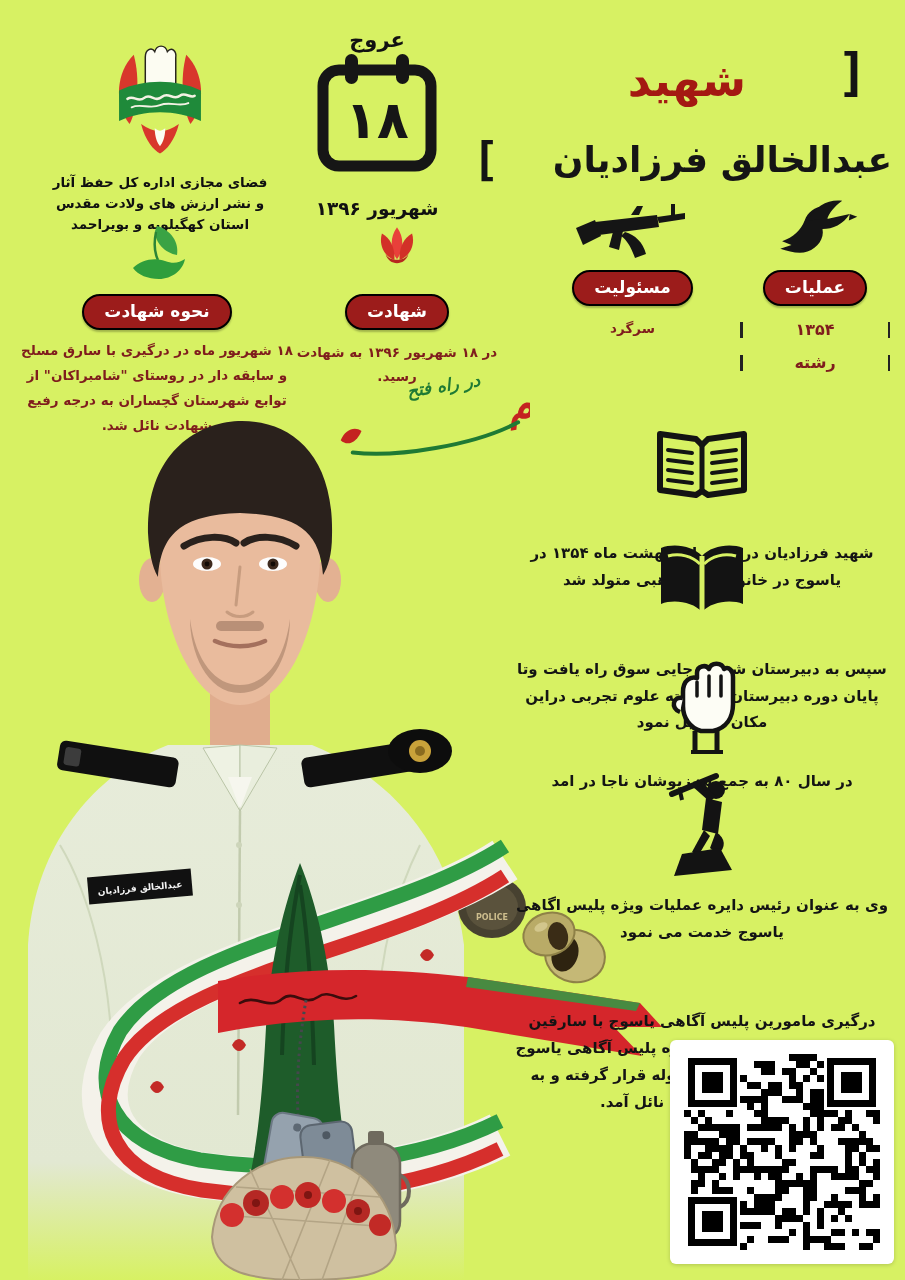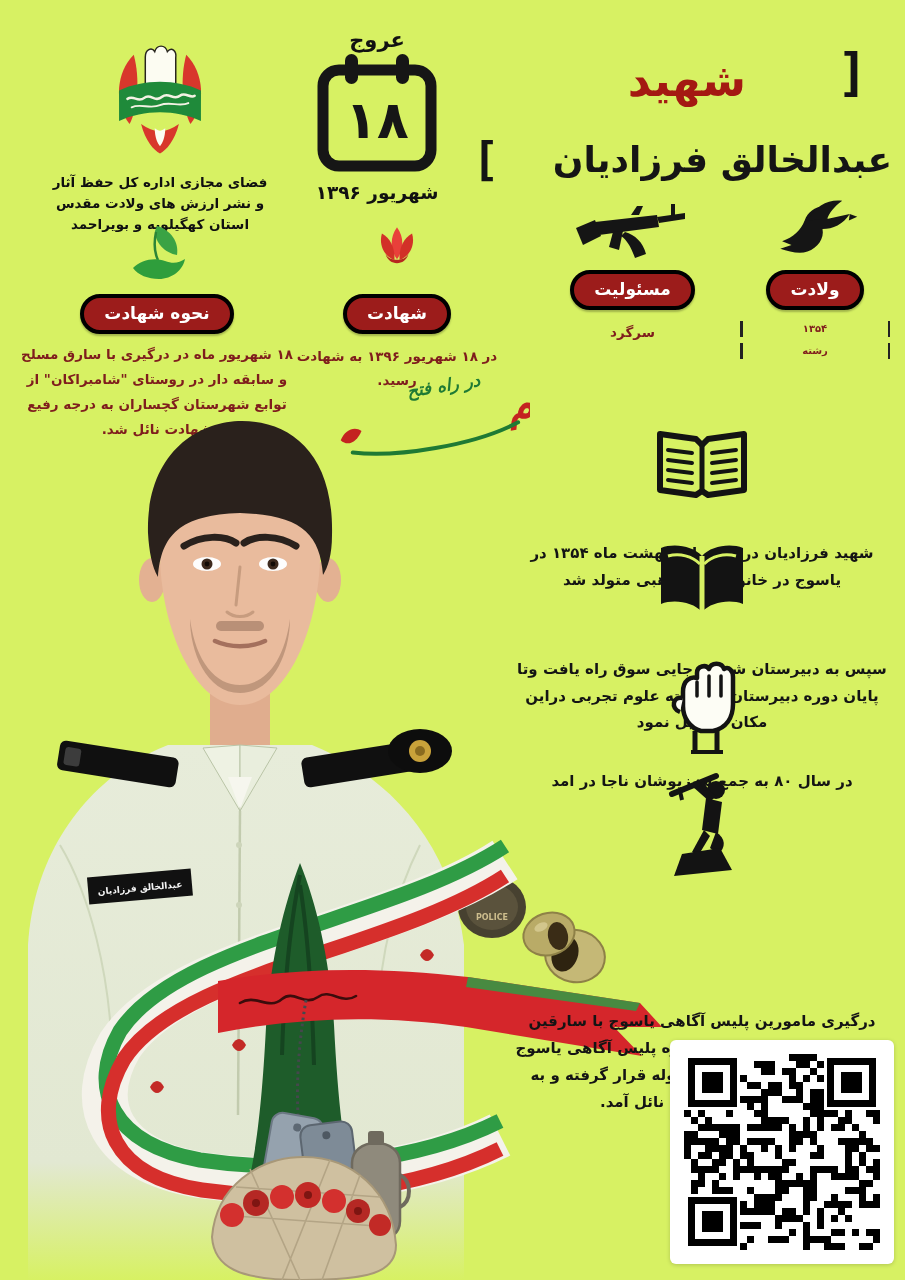--- a/index.html
+++ b/index.html
@@ -8,37 +8,37 @@
     position:relative;width:905px;height:1280px;margin:0 auto;
     background:#d7f163;overflow:hidden;
     font-family:"DejaVu Sans",sans-serif;color:#1c1c1c;direction:rtl;
   }
   .abs{position:absolute;}
   
   .org{left:38px;top:38px;width:244px;text-align:center;}
   .org-lines{margin-top:4px;font-size:13.5px;font-weight:bold;line-height:1.55;color:#101010;}
   .cal{left:293px;top:28px;width:168px;text-align:center;}
   .cal-label{font-size:21px;font-weight:bold;color:#111;}
-  .cal-month{font-size:18.5px;font-weight:bold;color:#111;margin-top:2px;}
+  .cal-month{font-size:18.5px;font-weight:bold;color:#111;margin-top:18px;}
   .title-block{left:468px;top:36px;width:428px;}
   .bracket{font-family:"DejaVu Sans Mono",monospace;direction:ltr;unicode-bidi:bidi-override;font-weight:bold;color:#141414;}
   .t-row1{position:relative;height:96px;}
   .t-shahid{position:absolute;right:150px;top:18px;font-size:45px;font-weight:bold;color:#a41912;letter-spacing:6px;}
   .t-br-open{position:absolute;right:28px;top:6px;font-size:52px;}
   .t-row2{display:flex;direction:rtl;justify-content:space-between;align-items:center;padding:0 4px;}
   .t-name{font-size:36px;font-weight:bold;color:#151515;}
   .t-br-close{font-size:46px;}
   
   .cat{text-align:center;}
   .cat-icon{height:64px;display:flex;align-items:flex-end;justify-content:center;}
-  .pill{display:inline-block;margin-top:10px;background:#9c1c1b;color:#fff;border:4px solid #000000;
+  .pill{display:inline-block;margin-top:10px;background:#9c1c1b;color:#fff;border:2px solid #000000;
         border-radius:24px;padding:5px 20px 7px;font-size:17px;font-weight:bold;white-space:nowrap;
         box-shadow:0 2px 2px rgba(0,0,0,.25);}
   .cat-text{margin-top:10px;font-size:13.5px;font-weight:bold;line-height:1.8;color:#7f1d1d;}
-  .vrow{display:flex;direction:rtl;justify-content:space-between;align-items:center;width:150px;margin:4px auto 0;font-size:10px;font-weight:bold;}
+  .vrow{display:flex;direction:rtl;justify-content:space-between;align-items:center;width:150px;margin:4px auto 0;font-size:16px;font-weight:bold;}
   .bar{width:2.5px;height:16px;background:#222;}
   
   .t-item{position:absolute;right:14px;width:378px;display:flex;direction:rtl;align-items:center;gap:12px;z-index:3;flex-direction:column;}
   .t-ico{flex:0 0 102px;display:flex;justify-content:center;}
   .t-txt{flex:1;font-size:15px;font-weight:bold;line-height:1.78;text-align:center;color:#141414;}
   
   .qr-card{left:670px;top:1040px;width:224px;height:224px;background:#fff;border-radius:6px;
            box-shadow:0 1px 4px rgba(0,0,0,.18);display:flex;align-items:center;justify-content:center;z-index:3;}
   
   .callig{left:330px;top:366px;width:200px;height:96px;z-index:2;}
@@ -90,21 +90,21 @@
   </div>
 
   <div class="abs cat" style="left:733px;top:196px;width:164px;">
     <div class="cat-icon">
       <svg width="86" height="62" viewBox="0 0 90 66">
         <path d="M10,46 C22,42 30,34 34,24 C37,15 45,9 54,9 C51,15 53,20 59,22 L82,17 C75,28 64,33 53,33 C55,43 48,53 37,57 C28,60 18,57 8,54 L20,50 Z" fill="#151515"></path>
         <path d="M38,24 C45,8 60,1 74,3 C65,9 60,17 58,22 Z" fill="#151515"></path>
         <path d="M82,17 L90,20 L81,24 Z" fill="#151515"></path>
       </svg>
     </div>
-    <div><span class="pill">ولادت</span></div>
+    <div><span class="pill">عملیات</span></div>
     <div class="cat-text">
       <div class="vrow">
           <span class="bar"></span>
           <span>۱۳۵۴</span>
           <span class="bar"></span>
         </div>
       <div class="vrow">
           <span class="bar"></span>
           <span>رشته</span>
           <span class="bar"></span>
@@ -331,20 +331,21 @@
         <circle cx="64" cy="22" r="9" fill="#131313"></circle>
         <path d="M54,30 L70,34 L66,66 L50,62 Z" fill="#131313"></path>
         <path d="M58,34 L40,18 L46,11 L64,28 Z" fill="#131313"></path>
         <path d="M20,26 L64,8" stroke="#131313" stroke-width="6" stroke-linecap="round"></path>
         <path d="M28,23 L30,32 M50,14 L54,22" stroke="#131313" stroke-width="4"></path>
         <path d="M52,62 L40,84 L46,88 L58,68 Z" fill="#131313"></path>
         <path d="M64,64 C74,70 74,80 66,86 L58,80 Z" fill="#131313"></path>
         <path d="M30,86 L68,80 L80,102 L22,108 Z" fill="#131313"></path>
       </svg>
     </div>
+    <div class="t-txt">وی به عنوان رئیس دایره عملیات ویژه پلیس اگاهی یاسوج خدمت می نمود</div>
   </div>
 
   <div class="t-item" style="top:894px;align-items:flex-end;">
     <div class="t-ico">
       <svg width="104" height="96" viewBox="0 0 104 96">
         <ellipse cx="62" cy="62" rx="30" ry="26" transform="rotate(12 62 62)" fill="#c5b876" stroke="#8e8147" stroke-width="2"></ellipse>
         <ellipse cx="52" cy="60" rx="13" ry="18" transform="rotate(18 52 60)" fill="#2e2310"></ellipse>
         <ellipse cx="36" cy="40" rx="26" ry="21" transform="rotate(-18 36 40)" fill="#b9ab67" stroke="#8e8147" stroke-width="2"></ellipse>
         <ellipse cx="45" cy="42" rx="10" ry="14" transform="rotate(-10 45 42)" fill="#3a2c16"></ellipse>
         <ellipse cx="28" cy="33" rx="7" ry="4" transform="rotate(-25 28 33)" fill="#d8cd96" opacity="0.8"></ellipse>

